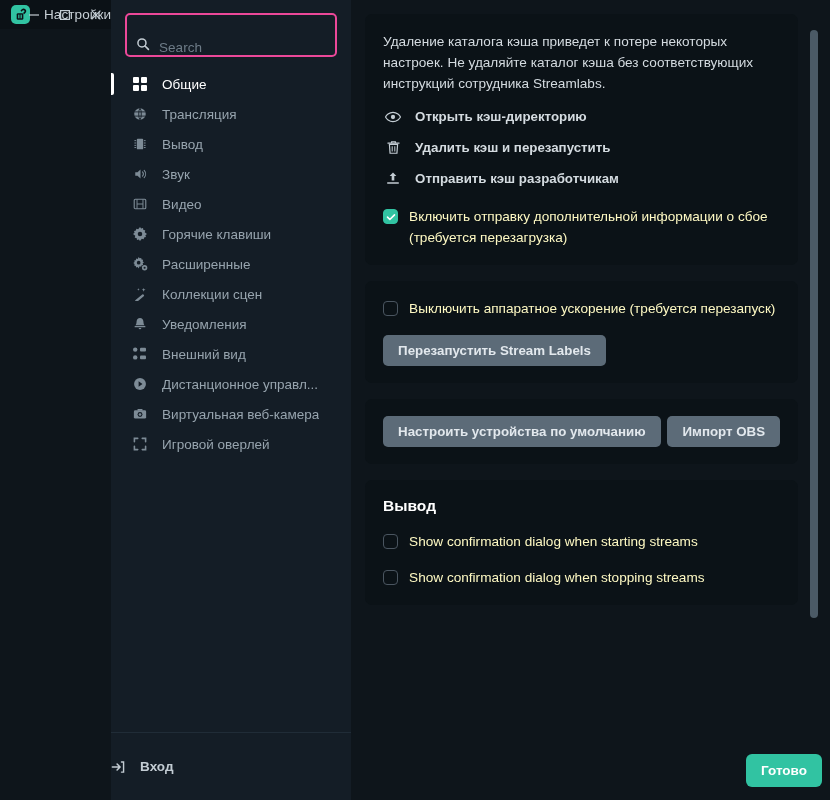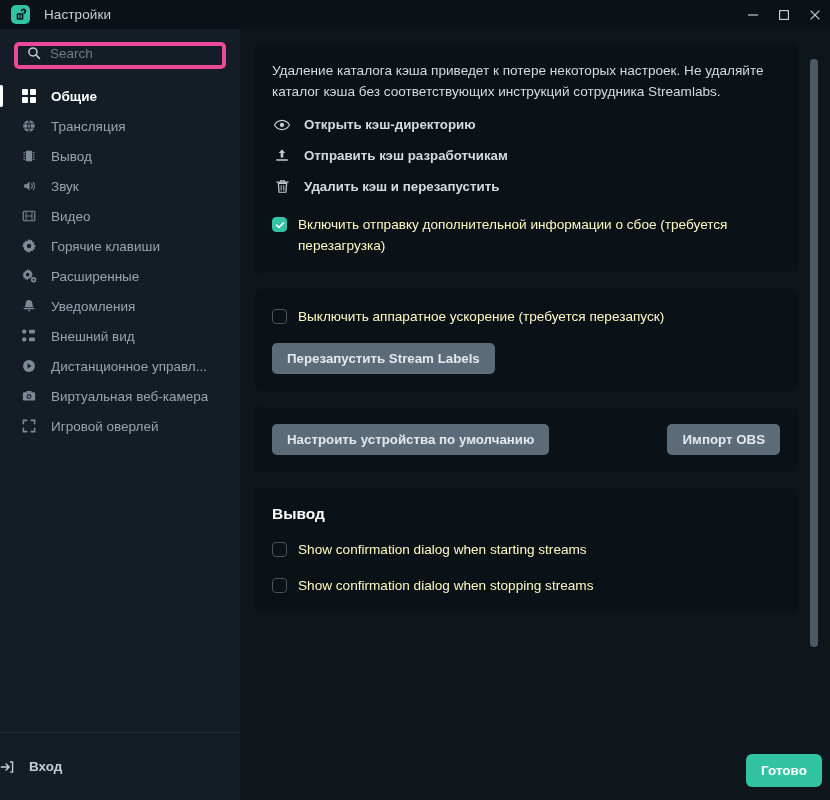--- a/index.html
+++ b/index.html
@@ -6,21 +6,21 @@
   html, body {
     width: 830px; height: 800px;
     background: #0b1014;
     font-family: "Liberation Sans", sans-serif;
     overflow: hidden;
   }
   .app {
     width: 830px; height: 800px;
     position: relative;
     background: #0e151b;
-    display: flex; flex-direction: column;
+    display: flex; 
   }
 
   
   .titlebar {
     height: 29px; min-height: 29px;
     background: #0b1116;
     display: flex; align-items: center;
     padding-left: 11px;
     position: relative;
     z-index: 5;
@@ -55,24 +55,24 @@
 
   
   .sidebar {
     width: 240px; min-width: 240px;
     background: #141d26;
     display: flex; flex-direction: column;
     position: relative;
   }
   .search-wrap { padding: 13px 14px 8px 14px; }
   .search-box {
-    height: 27px;
-    border: 4px solid #ec4899;
+    height: 44px;
+    border: 2px solid #ec4899;
     border-radius: 5px;
-    display: flex; align-items: flex-start;
+    display: flex; align-items: flex-end;
     padding: 0 9px;
     background: transparent;
   }
   .search-box svg { flex-shrink: 0; }
   .search-placeholder {
     color: #6e7c88;
     font-size: 13.5px;
     margin-left: 9px;
   }
   .nav { padding-top: 4px; flex: 1; overflow: hidden; }
@@ -84,21 +84,21 @@
     color: #97a4ae;
     font-size: 13.5px;
     white-space: nowrap;
   }
   .nav-item .ico {
     width: 18px; min-width: 18px;
     display: flex; align-items: center; justify-content: flex-start;
     margin-right: 11px;
   }
   .nav-item .lbl { overflow: hidden; }
-  .nav-item.active { color: #ffffff; font-weight: bold; }
+  .nav-item.active { color: #ffffff; font-weight: normal; }
   .nav-item.active::before {
     content: ""; position: absolute;
     left: 0; top: 4px; bottom: 4px;
     width: 3px; background: #ffffff;
     border-radius: 0 2px 2px 0;
   }
   .sidebar-footer {
     border-top: 1px solid #202c37;
     height: 68px;
     display: flex; align-items: center;
@@ -353,20 +353,30 @@
             <svg width="15" height="14" viewBox="0 0 17 16">
                 <path d="M6.4 0l1.1 1.5 1.8-.5.4 1.8 1.8.4-.5 1.8 1.5 1.1-1.5 1.1.5 1.8-1.8.4-.4 1.8-1.8-.5L6.4 13 5.3 11.5l-1.8.5-.4-1.8-1.8-.4.5-1.8L.3 6.9l1.5-1.1-.5-1.8 1.8-.4.4-1.8 1.8.5z" fill="#7d8b96"></path>
                 <circle cx="6.4" cy="6.5" r="2.1" fill="#141d26"></circle>
                 <circle cx="13.2" cy="12.2" r="3.1" fill="#7d8b96"></circle>
                 <circle cx="13.2" cy="12.2" r="1.2" fill="#141d26"></circle>
               </svg>
           </span>
           <span class="lbl">Расширенные</span>
         </div>
 
+        <div class="nav-item">
+          <span class="ico">
+            <svg width="15" height="14" viewBox="0 0 16 16">
+                <rect x="1" y="11.4" width="12" height="2.7" rx="1" transform="rotate(-40 7 12.7)" fill="#7d8b96"></rect>
+                <path d="M11.6 1l.6 1.6 1.6.6-1.6.6-.6 1.6-.6-1.6-1.6-.6 1.6-.6z" fill="#7d8b96"></path>
+                <path d="M5.6 1.4l.4 1 1 .4-1 .4-.4 1-.4-1-1-.4 1-.4z" fill="#7d8b96"></path>
+              </svg>
+          </span>
+          <span class="lbl">Коллекции сцен</span>
+        </div>
 
         <div class="nav-item">
           <span class="ico">
             <svg width="14" height="14" viewBox="0 0 16 16">
                 <path d="M8 1.2c-2.3 0-3.9 1.8-3.9 4 0 3.2-1.3 4.2-1.3 4.2h10.4s-1.3-1-1.3-4.2c0-2.2-1.6-4-3.9-4z" fill="#7d8b96"></path>
                 <rect x="1.8" y="10.3" width="12.4" height="1.3" rx=".6" fill="#7d8b96"></rect>
                 <path d="M6.5 12.5a1.5 1.5 0 0 0 3 0z" fill="#7d8b96"></path>
               </svg>
           </span>
           <span class="lbl">Уведомления</span>
@@ -443,40 +453,40 @@
             <svg width="16" height="12" viewBox="0 0 18 12">
                 <path d="M9 .8C4.6.8 1.4 4.1.6 6c.8 1.9 4 5.2 8.4 5.2S16.6 7.9 17.4 6C16.6 4.1 13.4.8 9 .8z" fill="none" stroke="#c3ccd3" stroke-width="1.4"></path>
                 <circle cx="9" cy="6" r="2.4" fill="#c3ccd3"></circle>
               </svg>
           </span>
           <span>Открыть кэш-директорию</span>
         </div>
 
         <div class="action-row">
           <span class="ico">
-            <svg width="14" height="15" viewBox="0 0 14 16">
-                <path d="M7 1.6l3.6 3.8H8.4v4.8H5.6V5.4H3.4z" fill="#c3ccd3"></path>
-                <path d="M1.4 12.8h11.2" stroke="#c3ccd3" stroke-width="1.6" stroke-linecap="round"></path>
-              </svg>
-          </span>
-          <span>Отправить кэш разработчикам</span>
-        </div>
-
-        <div class="action-row">
-          <span class="ico">
             <svg width="13" height="15" viewBox="0 0 14 16">
                 <path d="M1 3.2h12" stroke="#c3ccd3" stroke-width="1.4" stroke-linecap="round"></path>
                 <path d="M5 3.2V1.8h4v1.4" stroke="#c3ccd3" stroke-width="1.3" fill="none"></path>
                 <path d="M2.6 4.6h8.8l-.7 9.6H3.3z" fill="none" stroke="#c3ccd3" stroke-width="1.3"></path>
                 <path d="M5.6 6.6v5.6M8.4 6.6v5.6" stroke="#c3ccd3" stroke-width="1.1"></path>
               </svg>
           </span>
           <span>Удалить кэш и перезапустить</span>
         </div>
 
+        <div class="action-row">
+          <span class="ico">
+            <svg width="14" height="15" viewBox="0 0 14 16">
+                <path d="M7 1.6l3.6 3.8H8.4v4.8H5.6V5.4H3.4z" fill="#c3ccd3"></path>
+                <path d="M1.4 12.8h11.2" stroke="#c3ccd3" stroke-width="1.6" stroke-linecap="round"></path>
+              </svg>
+          </span>
+          <span>Отправить кэш разработчикам</span>
+        </div>
+
         <div class="chk-row" style="margin-top:20px">
           <span class="chk checked">
             <svg width="10" height="10" viewBox="0 0 12 12">
                 <path d="M1.8 6.2l2.8 2.8L10.2 3.4" stroke="#ffffff" stroke-width="1.9" fill="none" stroke-linecap="round" stroke-linejoin="round"></path>
               </svg>
           </span>
           <span class="chk-label">Включить отправку дополнительной информации о сбое (требуется перезагрузка)</span>
         </div>
       </div>
 

